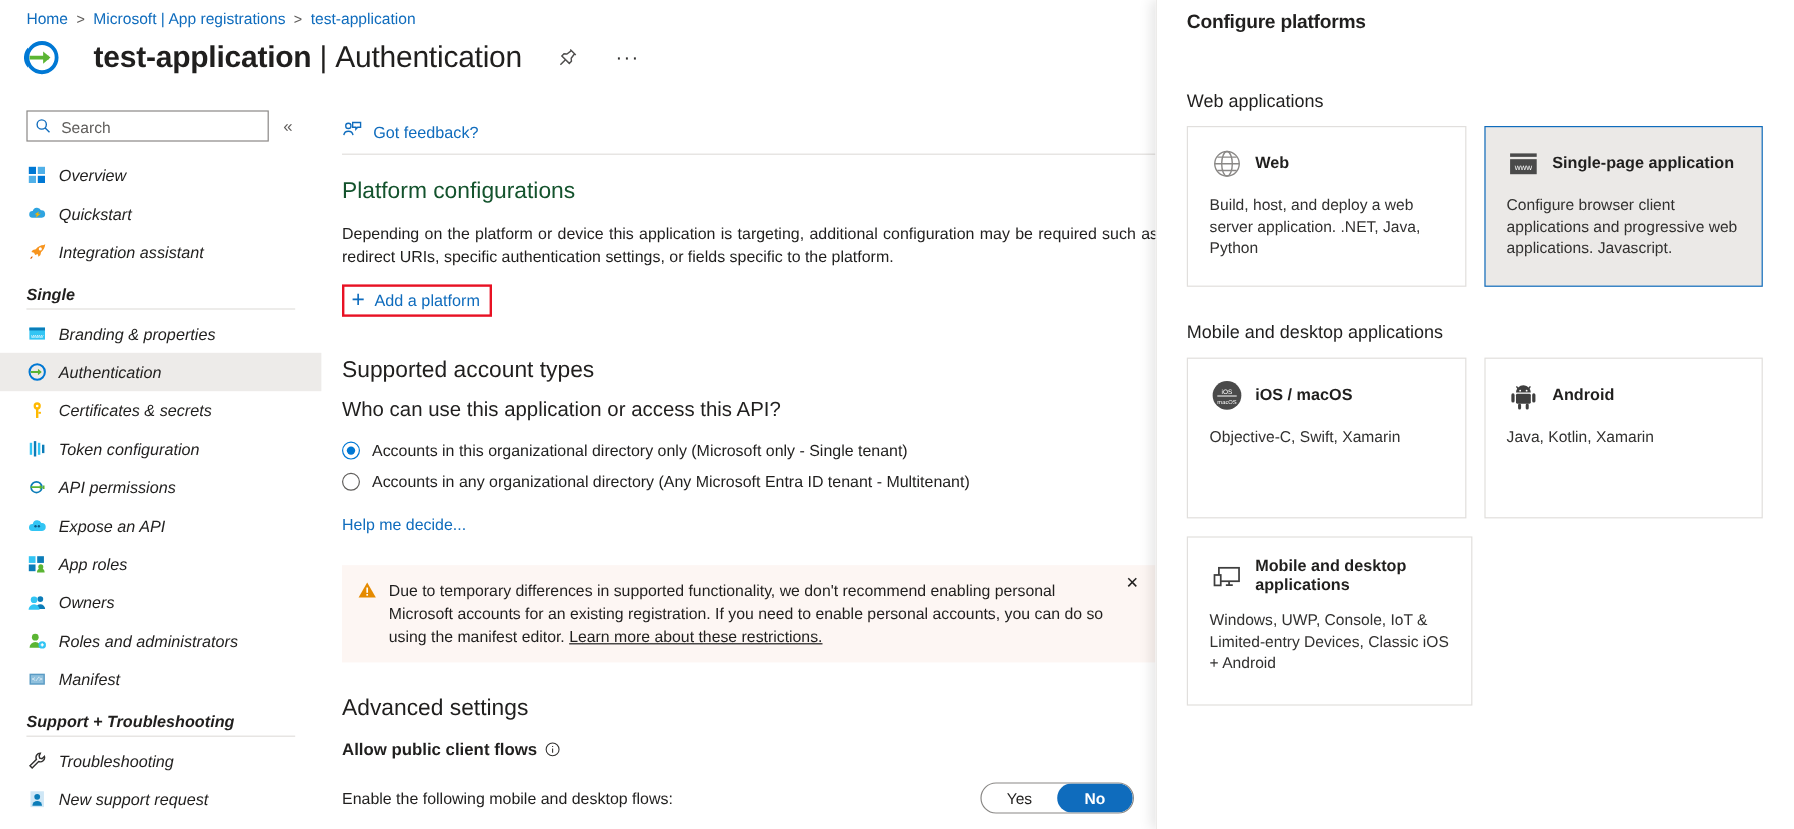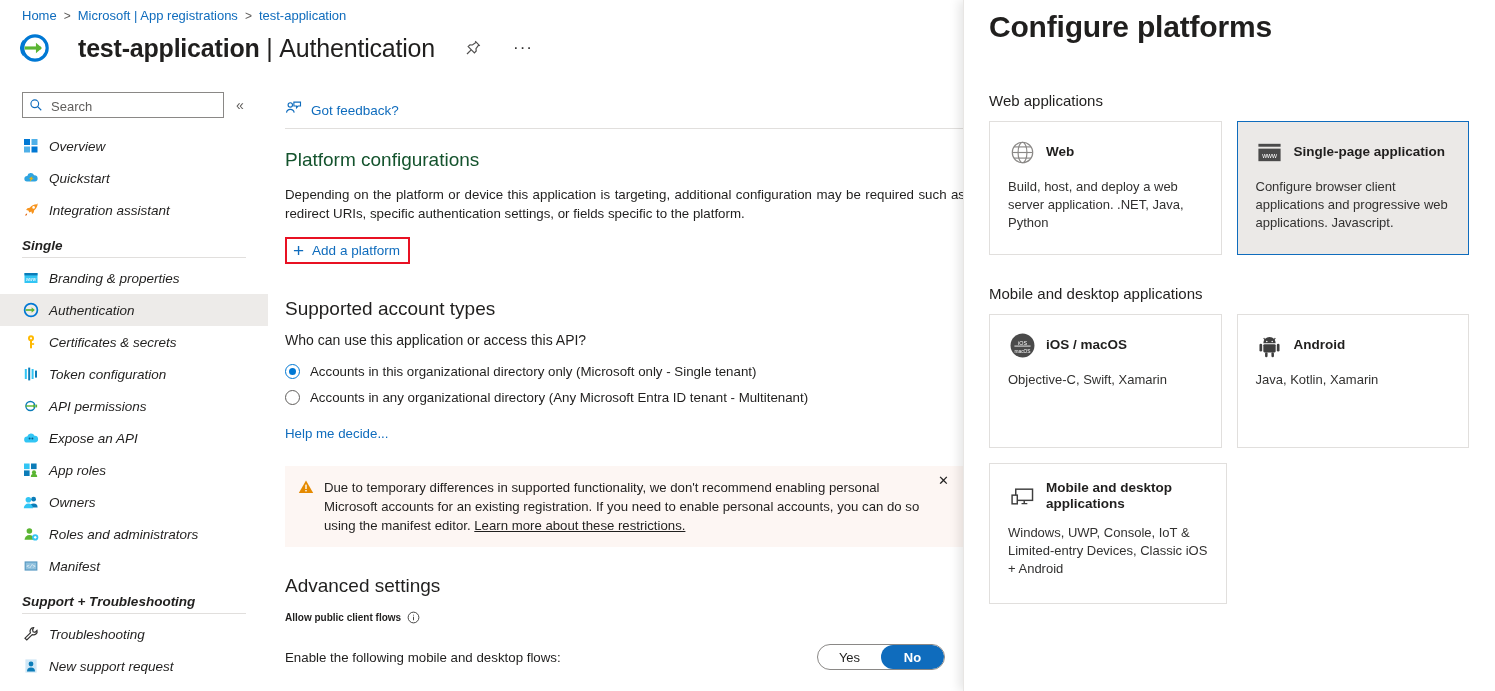--- a/index.html
+++ b/index.html
@@ -89,21 +89,21 @@
 
   .add-platform {
     display:inline-flex; align-items:center; gap:8px;
     margin-top: 14px; padding: 4px 8px 4px 6px;
     border: 2px solid #e81123; color:#0f6cbd; font-size:13.5px; cursor:pointer;
     background:#fff; box-sizing:border-box;
   }
   .plus { color:#0f6cbd; font-size:19px; line-height:14px; font-weight:400; }
 
   .h2b { font-size: 19px; font-weight:400; margin: 34px 0 12px 0; }
-  .subq { font-size: 14px; color:#201f1e; margin-bottom: 10px; }
+  .subq { font-size: 17px; color:#201f1e; margin-bottom: 10px; }
 
   .radio-row { display:flex; align-items:center; gap:10px; height:26px; cursor:pointer; }
   .radio {
     width:15px; height:15px; border-radius:50%;
     border:1px solid #605e5c; box-sizing:border-box; flex:none;
     display:flex; align-items:center; justify-content:center; background:#fff;
   }
   .radio.checked { border:1px solid #0078d4; }
   .radio.checked::after {
     content:""; width:7px; height:7px; border-radius:50%; background:#0078d4;
@@ -119,21 +119,21 @@
   }
   .warn-icon { flex:none; width:16px; height:16px; margin-top:1px; }
   .warn-text { font-size: 13.2px; line-height: 19px; color:#201f1e; width: 600px; }
   .warn-text a { color:#201f1e; text-decoration: underline; cursor:pointer; }
   .warn-close {
     position:absolute; right: 14px; top: 10px;
     font-size: 13px; color:#201f1e; cursor:pointer; line-height:10px;
   }
 
   .h2c { font-size:19px; font-weight:400; margin: 28px 0 14px 0; }
-  .bold-label { font-size:10px; font-weight:700; display:flex; align-items:center; gap:6px; }
+  .bold-label { font-size:14px; font-weight:700; display:flex; align-items:center; gap:6px; }
   .info-icon { width:13px; height:13px; color:#323130; }
 
   .flow-row {
     display:flex; align-items:center; justify-content:space-between;
     margin-top: 20px; width: 660px;
   }
   .flow-label { font-size:13.3px; color:#201f1e; }
   .toggle {
     display:flex; width: 128px; height: 26px; border-radius: 13px;
     border:1px solid #8a8886; overflow:hidden; background:#fff; cursor:pointer;
@@ -145,21 +145,21 @@
   }
   .toggle-opt.active { background:#0f6cbd; color:#fff; border-radius:13px; font-weight:600;}
 
   
   .panel {
     position:absolute; left: 963px; top:0; width: 532px; height: 691px;
     background:#fff; box-shadow: -4px 0 10px rgba(0,0,0,0.10);
     box-sizing:border-box; overflow:hidden;
   }
   .panel-inner { padding: 10px 26px 0 26px; }
-  .panel-title { font-size: 30px; font-weight: 700; color:#201f1e; margin: 0 0 0 0; letter-spacing:-0.2px;}
+  .panel-title { font-size: 16px; font-weight: 700; color:#201f1e; margin: 0 0 0 0; letter-spacing:-0.2px;}
   .panel-section { font-size: 15px; color:#201f1e; margin: 48px 0 12px 0; }
   .panel-section.second { margin-top: 30px; }
 
   .card-grid { display:flex; gap: 15px; }
   .card {
     width: 238px; height: 134px; border: 1px solid #e1dfdd; background:#fff;
     padding: 16px 14px 0 18px; box-sizing: border-box; cursor: pointer;
   }
   .card.selected { border: 1px solid #0f6cbd; background:#ebe9e7; }
   .card-head { display:flex; align-items:center; gap:10px; }

